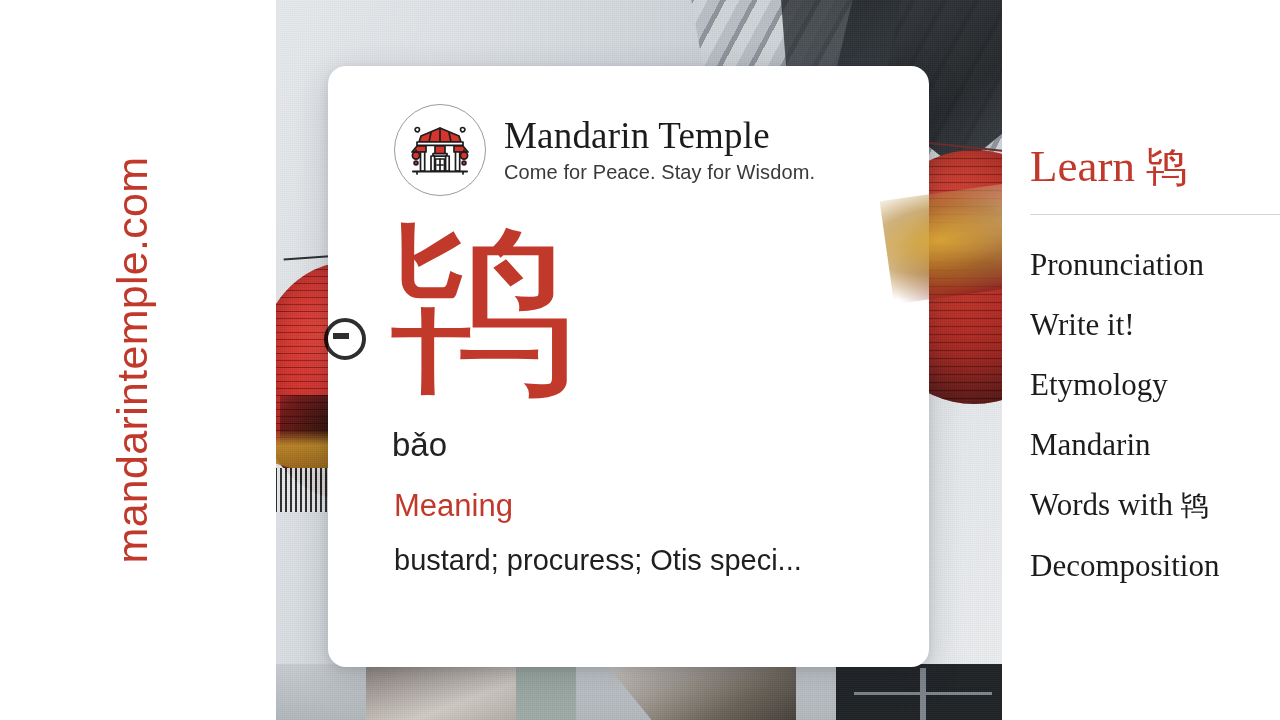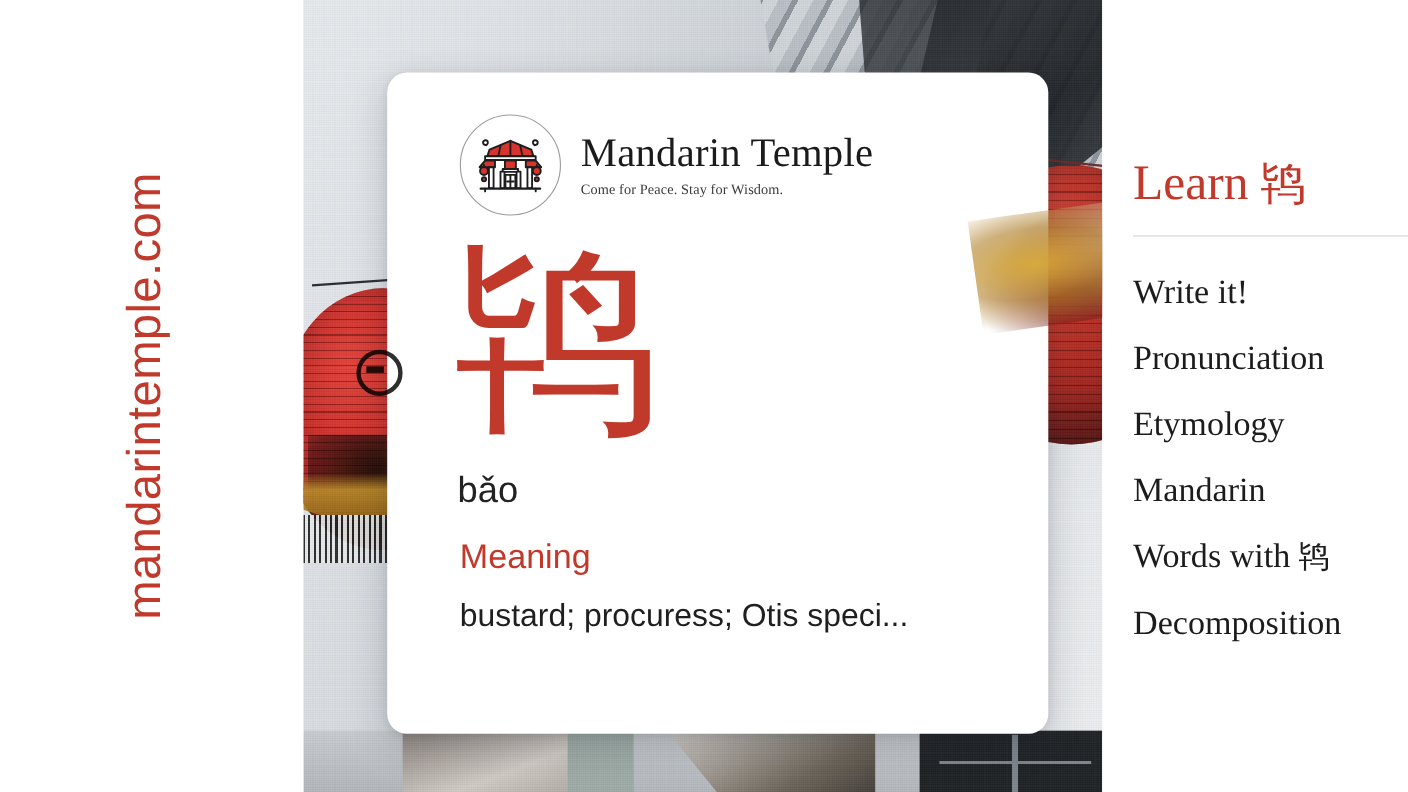--- a/index.html
+++ b/index.html
@@ -273,21 +273,21 @@
     inset: 0;
     background-image:
       repeating-linear-gradient(0deg, rgba(0,0,0,0.018) 0px, rgba(0,0,0,0.018) 1px, rgba(255,255,255,0.018) 1px, rgba(255,255,255,0.018) 2px),
       repeating-linear-gradient(90deg, rgba(0,0,0,0.015) 0px, rgba(0,0,0,0.015) 1px, rgba(255,255,255,0.015) 1px, rgba(255,255,255,0.015) 2px);
     pointer-events: none;
   }
 
   
   .card {
     position: absolute;
-    left: 352px;
+    left: 328px;
     top: 66px;
     width: 601px;
     height: 601px;
     background: #ffffff;
     border-radius: 18px;
     box-shadow: 0 10px 34px rgba(30,35,45,0.20), 0 2px 8px rgba(30,35,45,0.10);
     box-sizing: border-box;
     padding: 38px 0 0 0;
   }
 
@@ -310,22 +310,22 @@
   }
   .brand-text { display: flex; flex-direction: column; }
   .brand-title {
     font-family: "Liberation Serif", serif;
     font-size: 37px;
     line-height: 1.06;
     color: #1b1b1b;
     letter-spacing: 0.2px;
   }
   .brand-tagline {
-    font-family: Liberation Serif, serif;
-    font-size: 13px;
+    font-family: Liberation Sans, sans-serif;
+    font-size: 20px;
     color: #3a3a3a;
     margin-top: 5px;
     letter-spacing: 0.1px;
   }
 
   .hanzi {
     font-family: "DejaVu Sans", sans-serif;
     font-size: 186px;
     line-height: 1;
     color: #c0392b;
@@ -499,24 +499,24 @@
     <div class="meaning-text">bustard; procuress; Otis speci...</div>
   </div>
 
   <div class="nav">
     <div class="nav-title">
       <span>Learn </span><span class="hz">鸨</span>
     </div>
     <div class="nav-divider"></div>
     <ul class="nav-list">
       <li>
-        <span>Write it!</span>
+        <span>Pronunciation</span>
       </li>
       <li>
-        <span>Pronunciation</span>
+        <span>Write it!</span>
       </li>
       <li>
         <span>Etymology</span>
       </li>
       <li>
         <span>Mandarin</span>
       </li>
       <li>
         <span>Words with </span><span class="hz">鸨</span>
       </li>

